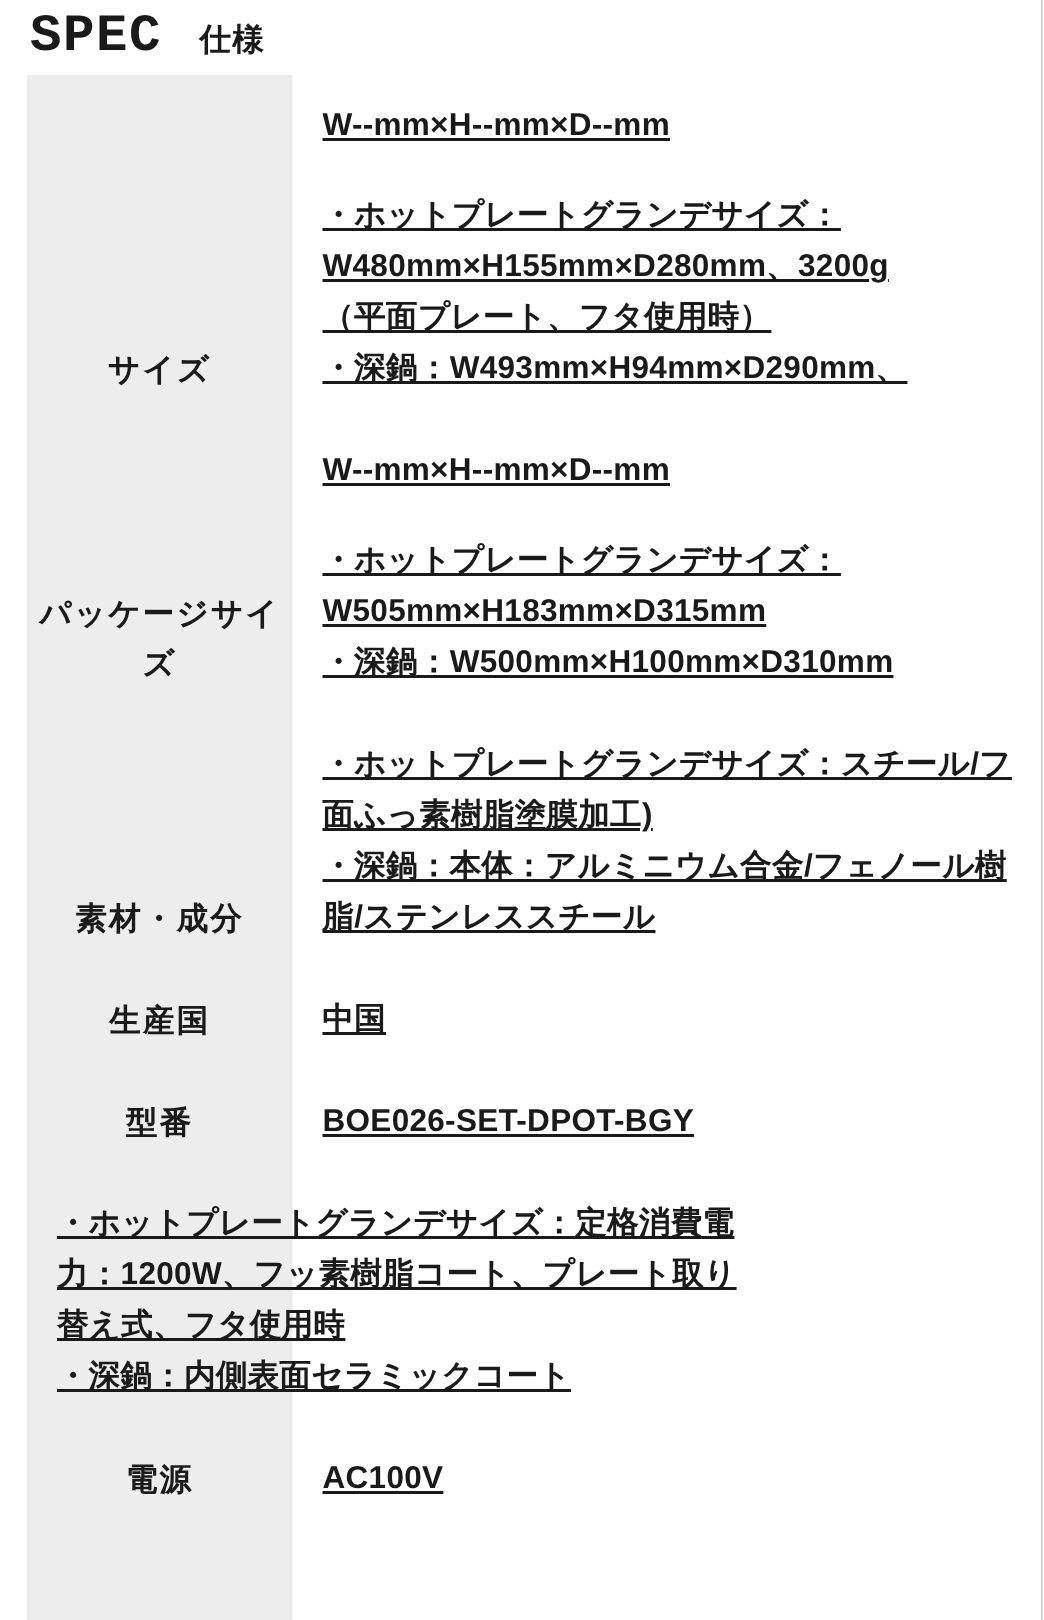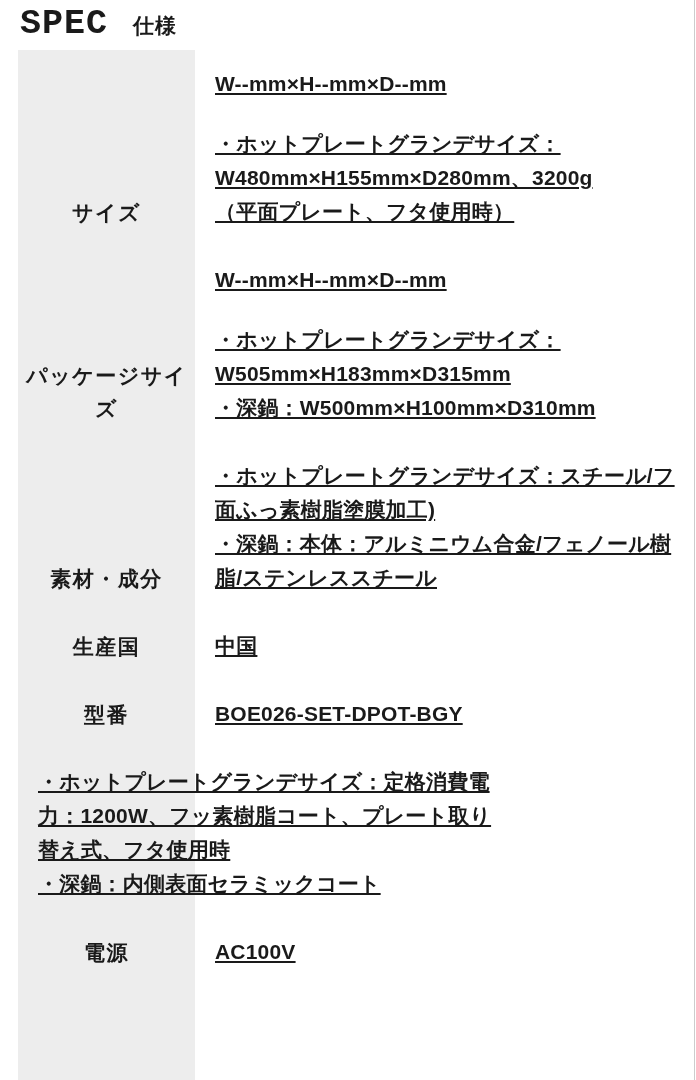--- a/index.html
+++ b/index.html
@@ -112,20 +112,21 @@
       <div class="row">
         <div class="row-label">サイズ</div>
         <div class="row-value">
           <div class="value-block">
             <div class="value-line">W--mm×H--mm×D--mm</div>
           </div>
           <div class="value-block">
             <div class="value-line">・ホットプレートグランデサイズ：</div>
             <div class="value-line">W480mm×H155mm×D280mm、3200g</div>
             <div class="value-line">（平面プレート、フタ使用時）</div>
+            <div class="value-line">・深鍋：W493mm×H94mm×D290mm、</div>
           </div>
         </div>
       </div>
       <div class="row">
         <div class="row-label">パッケージサイズ</div>
         <div class="row-value">
           <div class="value-block">
             <div class="value-line">W--mm×H--mm×D--mm</div>
           </div>
           <div class="value-block">

